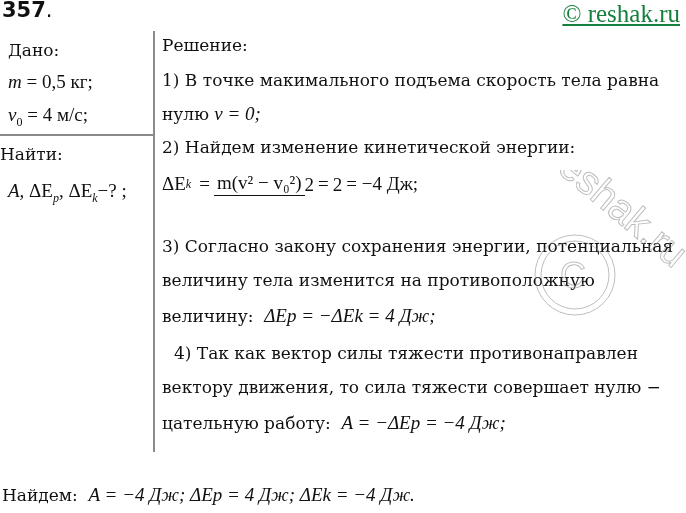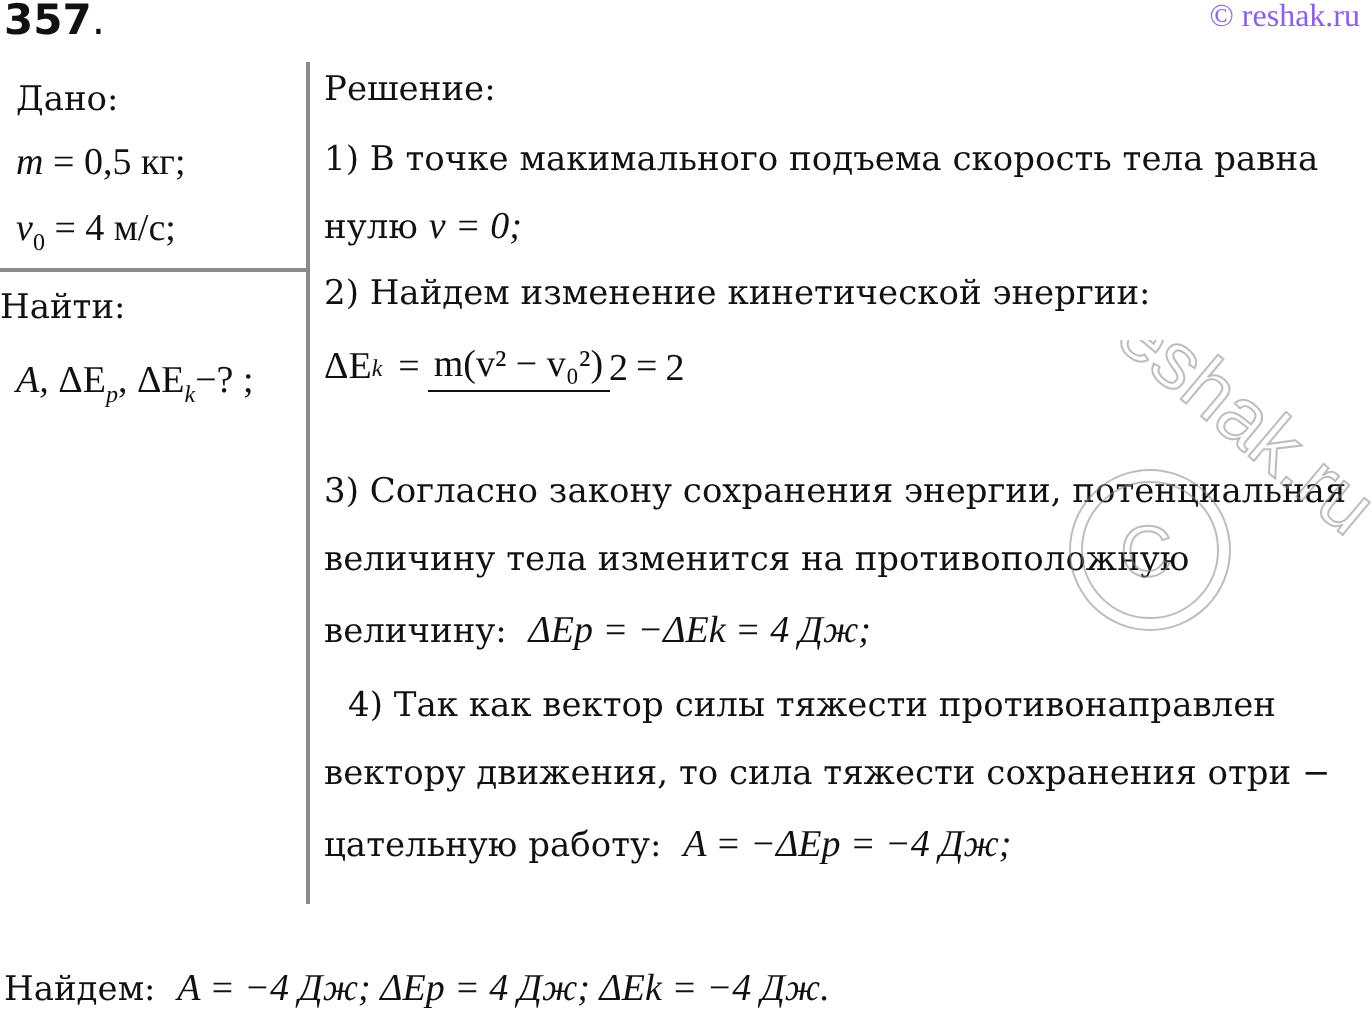--- a/index.html
+++ b/index.html
@@ -4,21 +4,21 @@
   <style>
     html, body { margin: 0; padding: 0; }
     body {
       width: 686px; height: 513px; position: relative; overflow: hidden;
       background: #ffffff; color: #111111;
       font-family: "DejaVu Serif", "Liberation Serif", serif;
     }
     .abs { position: absolute; white-space: nowrap; }
     .num { left: 2px; top: -2px; font-weight: bold; font-size: 21px; font-family: "DejaVu Sans", sans-serif; }
     .num .dot { font-weight: normal; }
-    .credit { right: 6px; top: 0px; font-size: 16px; font-family: "Liberation Serif", serif; color: #8b5cf6; }
+    .credit { right: 6px; top: 0px; font-size: 25px; font-family: "Liberation Serif", serif; color: #15803d; text-decoration: underline; }
     .line { font-size: 17px; }
     .math { font-family: "Liberation Serif", "DejaVu Serif", serif; font-size: 19px; text-align: center; }
     i { font-style: italic; }
     sub, sup { font-size: 12px; }
     .vrule { position: absolute; left: 153px; top: 31px; width: 2px; height: 421px; background: #8a8a8a; }
     .hrule { position: absolute; left: 0; top: 134px; width: 155px; height: 2px; background: #8a8a8a; }
     .frac { display: inline-flex; flex-direction: row; align-items: center; vertical-align: middle; margin: 0 4px; }
     .frac .n { border-bottom: 1.5px solid #111; padding: 0 3px 1px; }
     .frac .d { padding-top: 1px; }
     .wm { position: absolute; left: 480px; top: 170px; width: 206px; height: 160px; pointer-events: none; opacity: 0.55; }
@@ -49,27 +49,28 @@
     <sub><i>k</i></sub>
   <span style="margin-left:8px">=</span>
   <span class="frac">
       <span class="n">m(v² − v₀²)</span>
       <span class="d">2</span>
     </span>
   <span>=</span>
   <span class="frac">
       <span class="d">2</span>
     </span>
+  <span>= −4 Дж;</span>
 </div>
 
 <div class="abs line" style="left:162px; top:236px;">3) Согласно закону сохранения энергии, потенциальная</div>
 <div class="abs line" style="left:162px; top:270px;">величину тела изменится на противоположную</div>
 <div class="abs line" style="left:162px; top:305px;"><span>величину:</span>&nbsp;&nbsp;<i class="math">ΔEp = −ΔEk = 4 Дж;</i></div>
 <div class="abs line" style="left:174px; top:343px;">4) Так как вектор силы тяжести противонаправлен</div>
-<div class="abs line" style="left:162px; top:377px;">вектору движения, то сила тяжести сохранения отри −</div>
+<div class="abs line" style="left:162px; top:377px;">вектору движения, то сила тяжести совершает нулю −</div>
 <div class="abs line" style="left:162px; top:412px;"><span>цательную работу:</span>&nbsp;&nbsp;<i class="math">A = −ΔEp = −4 Дж;</i></div>
 
 <div class="abs line" style="left:2px; top:484px;"><span>Найдем:</span>&nbsp;&nbsp;<i class="math">A = −4 Дж;  ΔEp = 4 Дж;  ΔEk = −4 Дж.</i></div>
 
 <svg class="wm" viewBox="0 0 206 160">
   <g fill="none" stroke="#888" stroke-width="1">
     <circle cx="95" cy="105" r="40"></circle>
     <circle cx="95" cy="105" r="34"></circle>
     <text x="80" y="118" font-size="36" font-family="Liberation Sans, sans-serif" fill="none" stroke="#888">C</text>
     <text x="30" y="30" font-size="40" font-family="Liberation Sans, sans-serif" fill="none" stroke="#888" transform="rotate(40 100 60)">reshak.ru</text>

